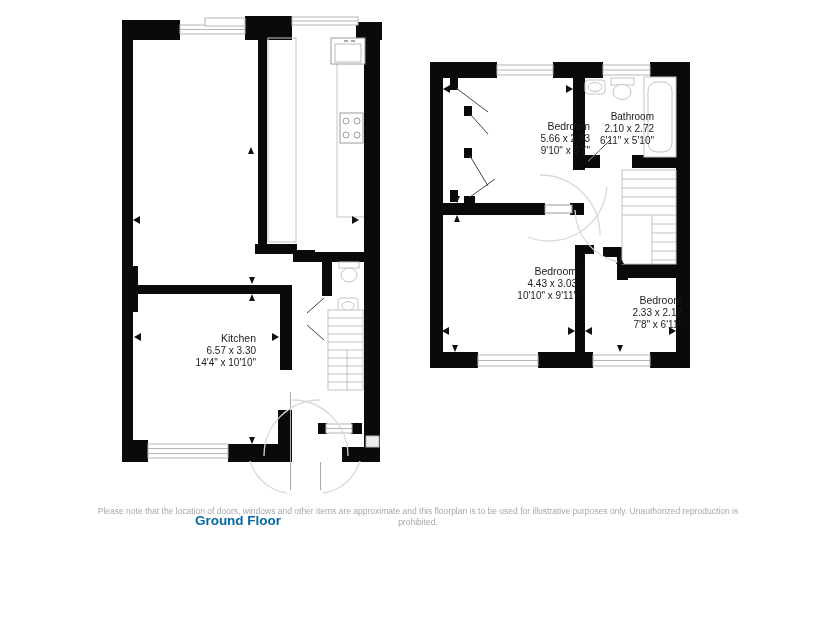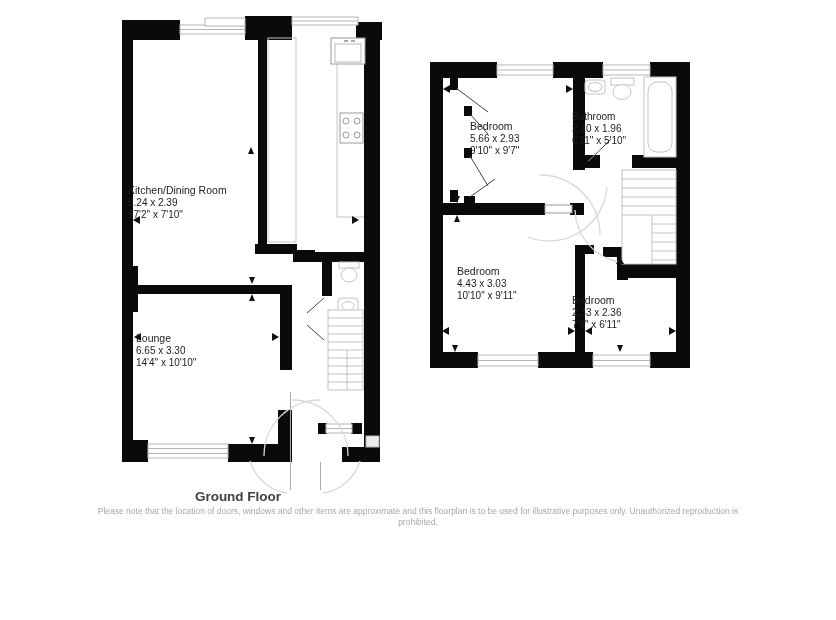--- a/index.html
+++ b/index.html
@@ -1,22 +1,22 @@
 <!DOCTYPE html>
 <html><head>
 <meta charset="utf-8">
 <style>
   html,body{margin:0;padding:0;background:#fff;}
   #canvas{position:relative;width:836px;height:620px;background:#ffffff;overflow:hidden;
           font-family:"Liberation Sans", sans-serif;}
   #plan-svg{position:absolute;left:0;top:0;}
-  .room-label{position:absolute;text-align:left;color:#1c1c1c;font-size:10.5px;line-height:12.5px;}
+  .room-label{position:absolute;text-align:right;color:#1c1c1c;font-size:10.5px;line-height:12.5px;}
   .room-label .dim{font-size:10px;}
   .room-label.small{font-size:10px;line-height:12px;}
-  .floor-title{position:absolute;text-align:center;color:#404040;font-size:13.5px;font-weight:bold;}
+  .floor-title{position:absolute;text-align:center;color:#0369a1;font-size:13.5px;font-weight:bold;margin-top:24px;}
   .disclaimer{position:absolute;text-align:center;color:#a8a8a8;font-size:8.5px;line-height:11px;}
 </style>
 </head>
 <body>
 
 <div id="canvas">
 
 <svg id="plan-svg" width="836" height="620" viewBox="0 0 836 620">
 
   <g>
@@ -203,53 +203,48 @@
       <polygon points="568,327 568,335 575,331"></polygon>
       <polygon points="592,327 592,335 585,331"></polygon>
       <polygon points="669,327 669,335 676,331"></polygon>
       <polygon points="452,345 458,345 455,352"></polygon>
       <polygon points="617,345 623,345 620,352"></polygon>
       <polygon points="616,264 624,264 620,257"></polygon>
     </g>
   </g>
 </svg>
 
-<div class="room-label" style="left:128px;top:184px;width:140px;">
-  <div>Kitchen/Dining Room</div>
-  <div class="dim">5.24 x 2.39</div>
-  <div class="dim">17'2" x 7'10"</div>
-</div>
 
 <div class="room-label" style="left:136px;top:332px;width:120px;">
-  <div>Lounge</div>
-  <div class="dim">6.65 x 3.30</div>
+  <div>Kitchen</div>
+  <div class="dim">6.57 x 3.30</div>
   <div class="dim">14'4" x 10'10"</div>
 </div>
 
 <div class="room-label" style="left:470px;top:120px;width:120px;">
   <div>Bedroom</div>
   <div class="dim">5.66 x 2.93</div>
   <div class="dim">9'10" x 9'7"</div>
 </div>
 
 <div class="room-label small" style="left:572px;top:111px;width:82px;">
   <div>Bathroom</div>
-  <div class="dim">2.10 x 1.96</div>
+  <div class="dim">2.10 x 2.72</div>
   <div class="dim">6'11" x 5'10"</div>
 </div>
 
 <div class="room-label" style="left:457px;top:265px;width:120px;">
   <div>Bedroom</div>
   <div class="dim">4.43 x 3.03</div>
   <div class="dim">10'10" x 9'11"</div>
 </div>
 
 <div class="room-label" style="left:572px;top:294px;width:110px;">
   <div>Bedroom</div>
-  <div class="dim">2.33 x 2.36</div>
+  <div class="dim">2.33 x 2.12</div>
   <div class="dim">7'8" x 6'11"</div>
 </div>
 
 <div class="floor-title" style="left:158px;top:489px;width:160px;">Ground Floor</div>
 
 <div class="disclaimer" style="left:88px;top:506px;width:660px;">Please note that the location of doors, windows and other items are approximate and this floorplan is to be used for illustrative purposes only. Unauthorized reproduction is prohibited.</div>
 
 </div>
 
 </body></html>

